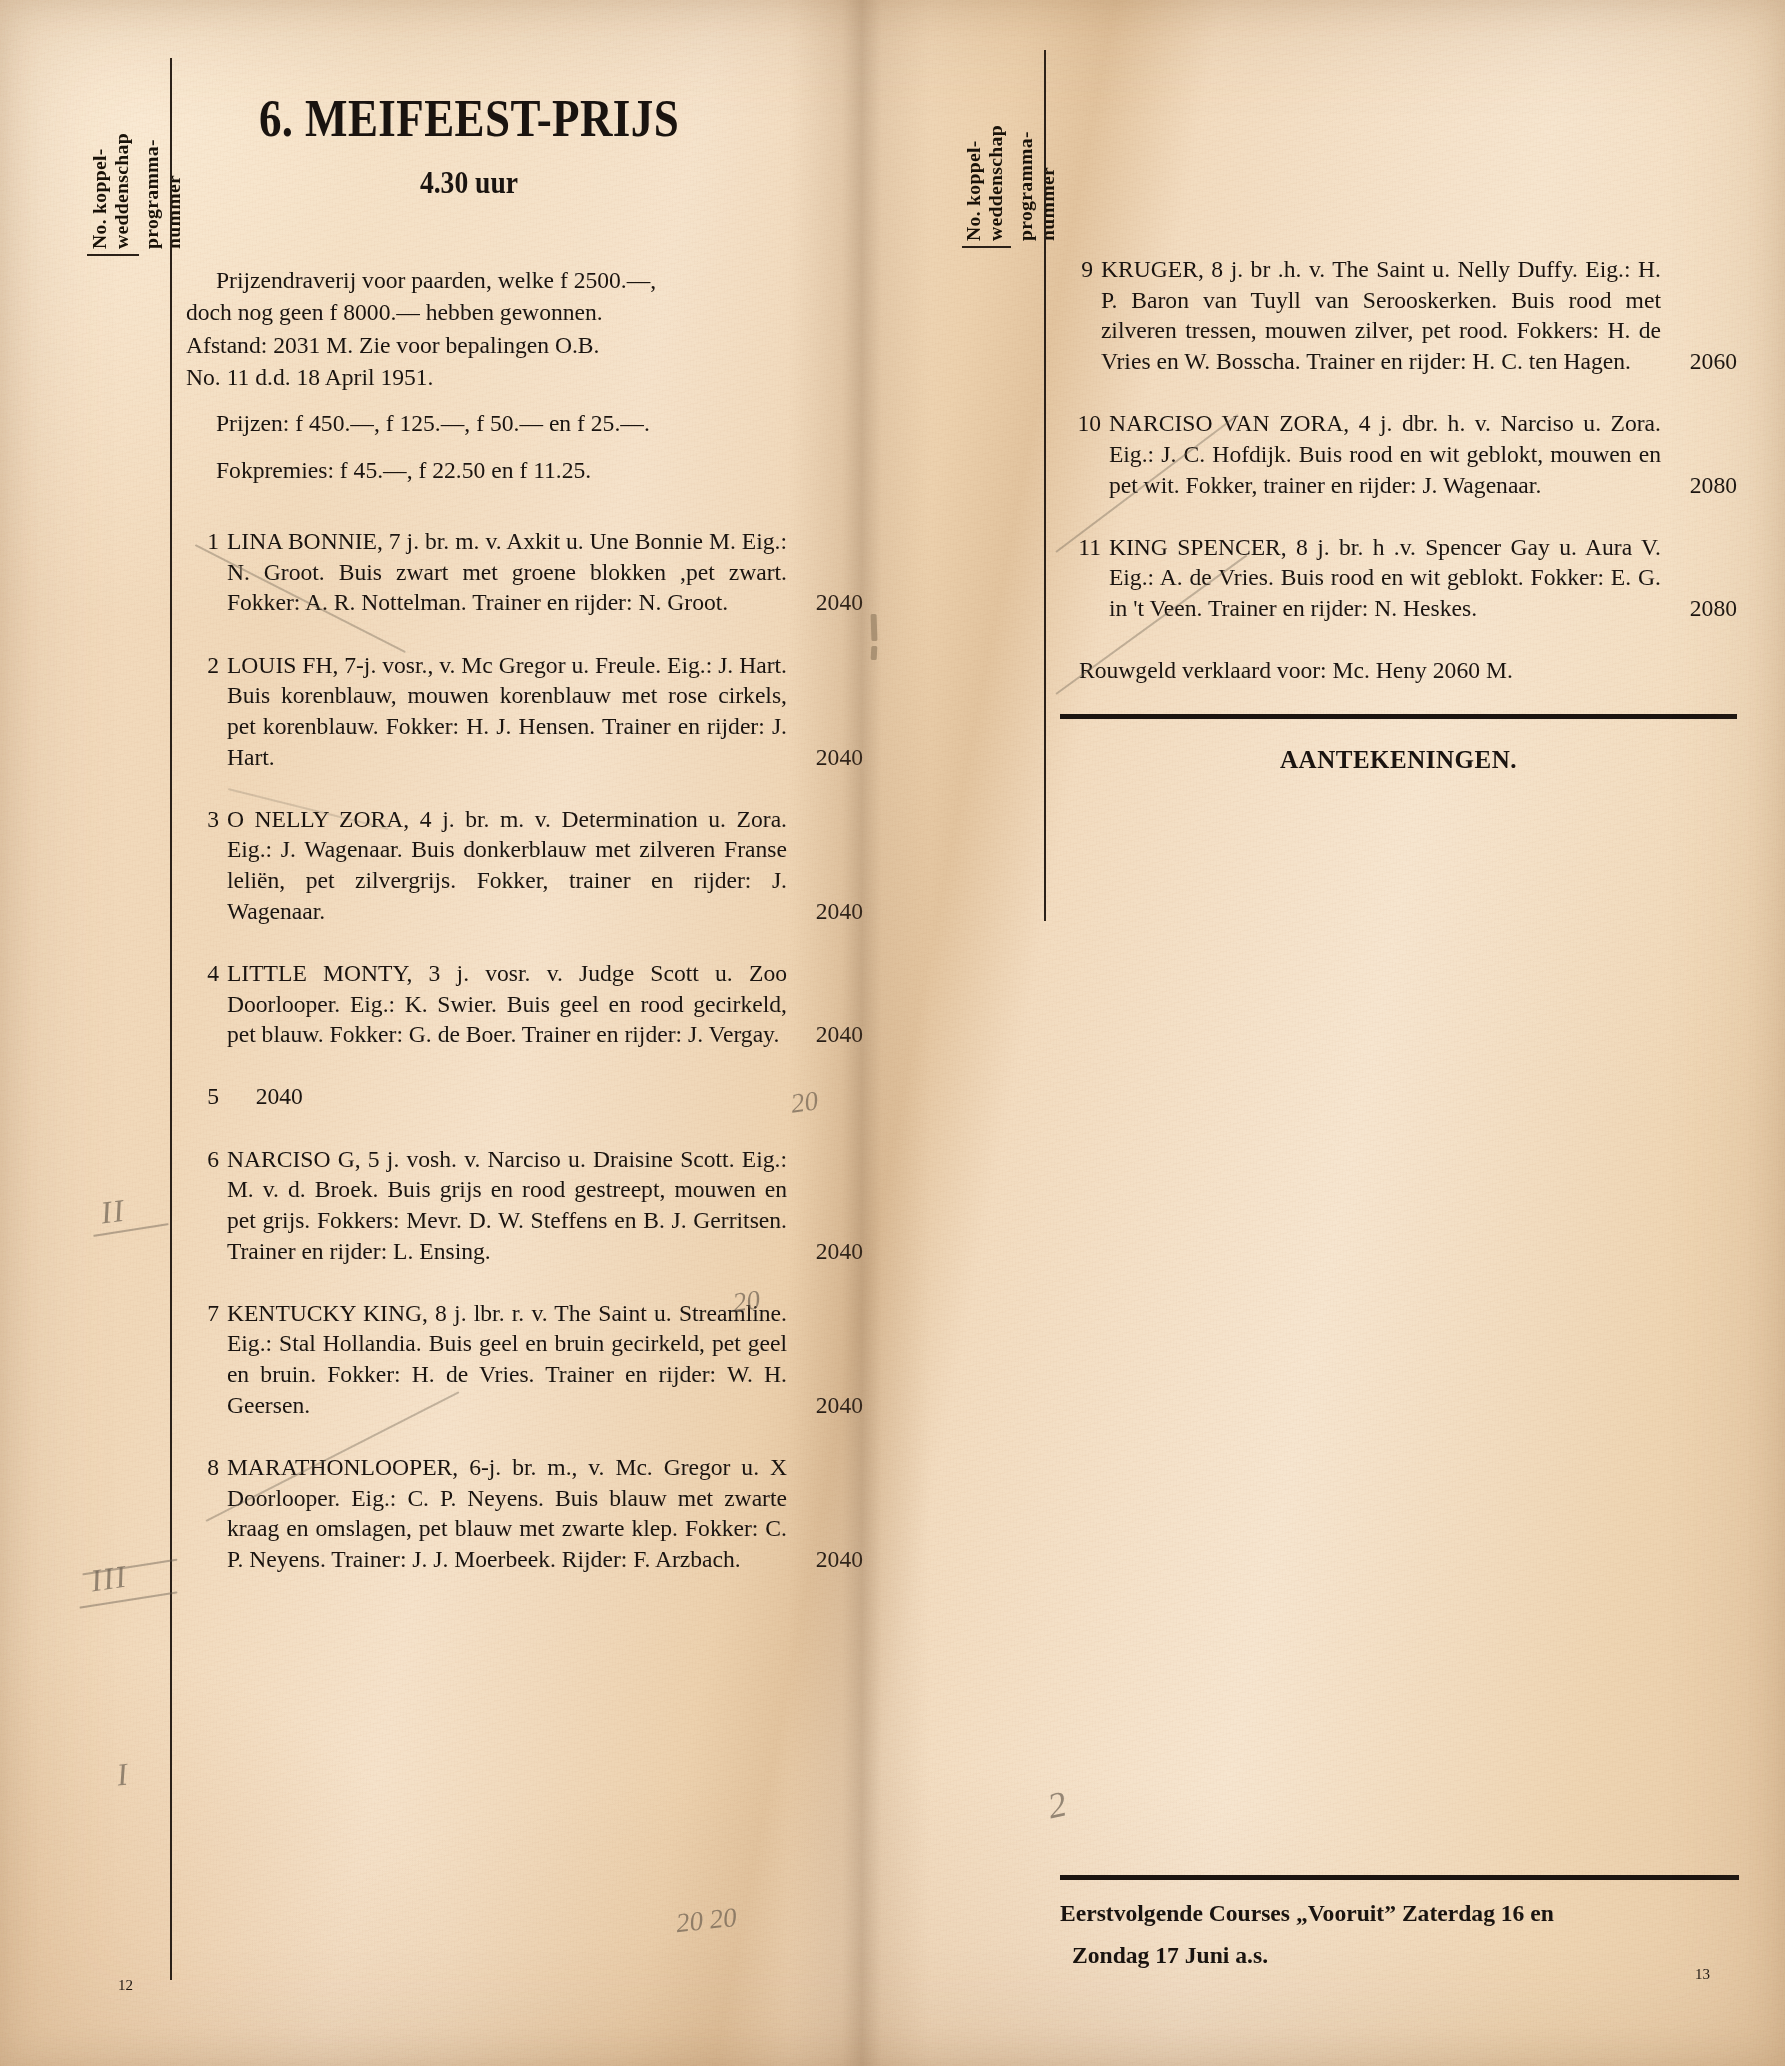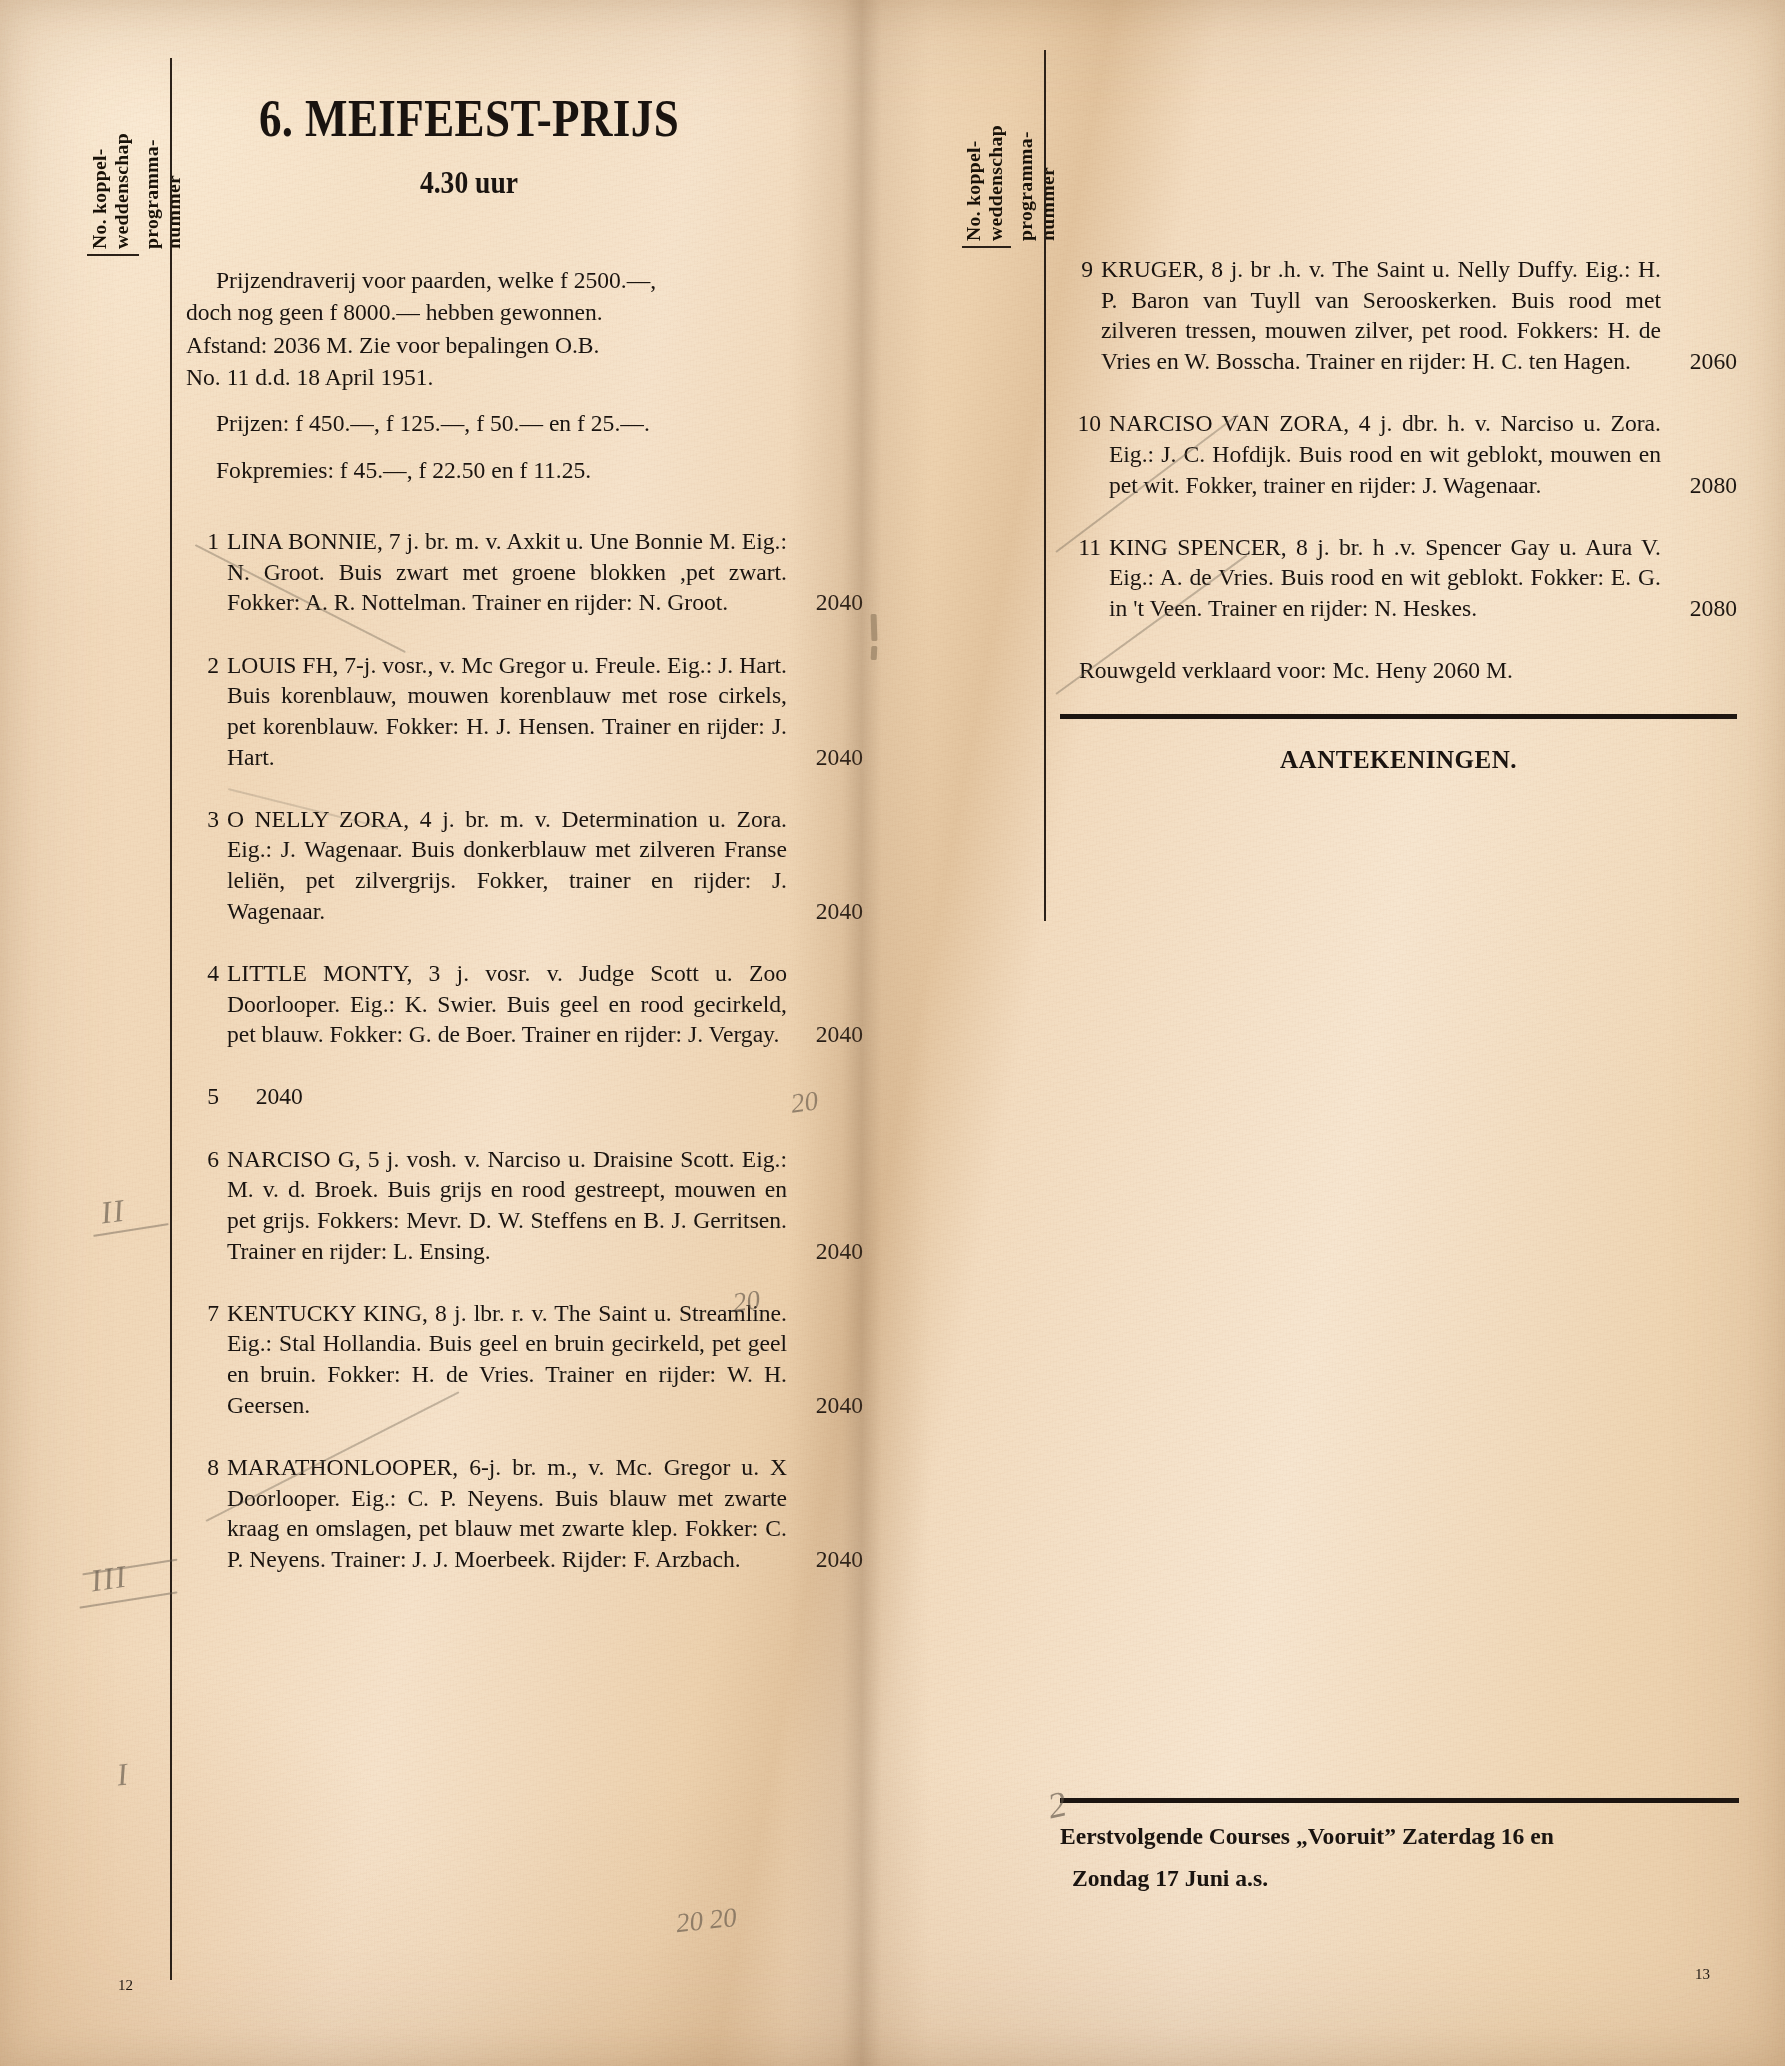--- a/index.html
+++ b/index.html
@@ -165,21 +165,21 @@
     </div>
 
     <div class="col-body" style="left:197px;top:88px;width:544px;">
       <h1 class="title">6. MEIFEEST-PRIJS</h1>
       <div class="subtitle">4.30 uur</div>
     </div>
 
     <div class="col-body intro" style="left:186px;top:265px;width:662px;">
       <p class="indent">Prijzendraverij voor paarden, welke f 2500.—,</p>
       <p>doch nog geen f 8000.— hebben gewonnen.</p>
-      <p>Afstand: 2036 M. Zie voor bepalingen O.B.</p>
+      <p>Afstand: 2031 M. Zie voor bepalingen O.B.</p>
       <p>No. 11 d.d. 18 April 1951.</p>
       <p class="indent gap">Prijzen:  f 450.—,  f 125.—,  f 50.—  en  f 25.—.</p>
       <p class="indent gap">Fokpremies:  f 45.—,  f 22.50 en f 11.25.</p>
     </div>
 
     <div class="col-body entries" style="left:186px;top:496px;width:677px;">
 
       <div class="entry">
         <div class="num">1</div>
         <div class="txt">LINA BONNIE, 7 j. br. m. v. Axkit u. Une Bonnie M. Eig.: N. Groot. Buis zwart met groene blokken ,pet zwart. Fokker: A. R. Nottelman. Trainer en rijder: N. Groot.</div>
@@ -262,21 +262,21 @@
         <div class="txt">KING SPENCER, 8 j. br. h .v. Spencer Gay u. Aura V. Eig.: A. de Vries. Buis rood en wit geblokt. Fokker: E. G. in 't Veen. Trainer en rijder: N. Heskes.</div>
         <div class="dist">2080</div>
       </div>
 
       <div class="rouwgeld">Rouwgeld verklaard voor: Mc. Heny 2060 M.</div>
 
       <div class="thickrule"></div>
       <div class="aantek">AANTEKENINGEN.</div>
     </div>
 
-    <div class="col-body" style="left:194px;top:1798px;width:679px;">
+    <div class="col-body" style="left:194px;top:1875px;width:679px;">
       <div class="footrule"></div>
       <div class="footnote">Eerstvolgende  Courses  „Vooruit”  Zaterdag  16  en</div>
       <div class="footnote" style="margin-top:4.7px;margin-left:12px;">Zondag 17 Juni a.s.</div>
     </div>
 
     <div class="pagenum" style="left:829px;top:1966px;">13</div>
   </div>
 
   <div class="pencil roman" style="left:101px;top:1194px;transform:rotate(-7deg);">II</div>
   <div class="pencil-line" style="left:93px;top:1229px;width:76px;transform:rotate(-9deg);"></div>

